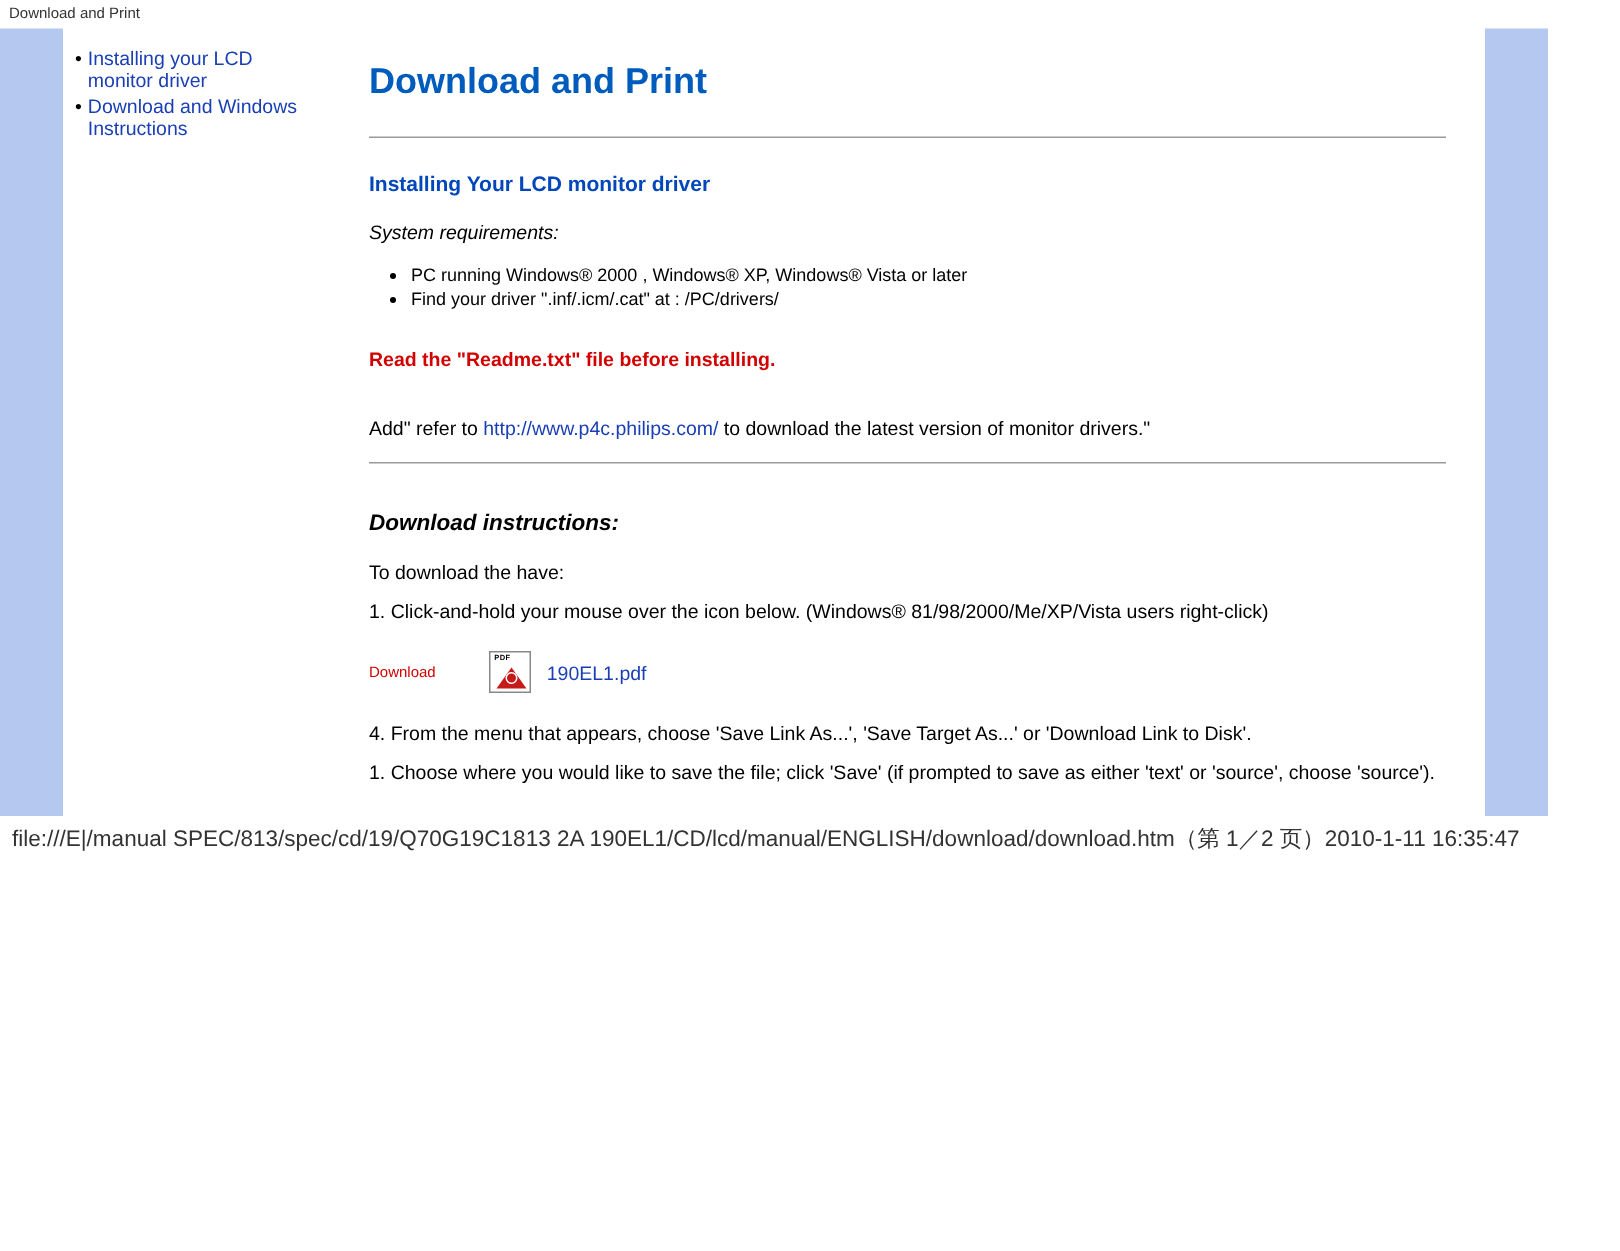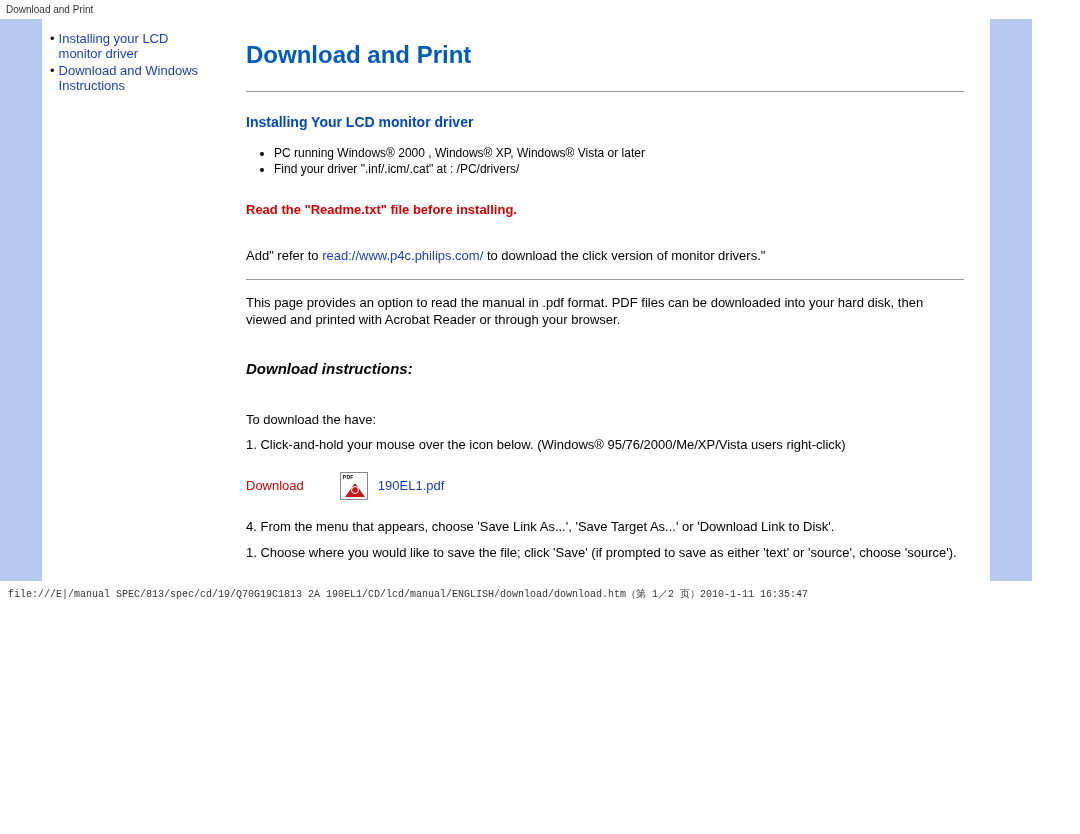--- a/index.html
+++ b/index.html
@@ -17,29 +17,29 @@
   h1 { color:#005cbc; font-size:24px; margin:10px 0 22px; font-weight:bold; }
   hr { border:none; border-top:1px solid #999; margin:14px 0; }
   h2.sub { color:#0047bb; font-size:14px; font-weight:bold; margin:22px 0 16px 0; }
   .sys-req { font-style:italic; margin:0 0 12px 0; font-size:13px; }
   ul.dots { margin:0 0 26px 28px; padding:0; }
   ul.dots li { margin-bottom:2px; font-size:12px; list-style:disc; }
   .red { color:#d20000; }
   .red-bold { color:#d20000; font-weight:bold; font-size:13px; display:block; margin:22px 0 30px 0; }
   p { font-size:13px; margin:8px 0; line-height:1.35; }
   .blue-link { color:#1a3fb5; text-decoration:none; }
-  .download-instructions { font-weight:bold; font-style:italic; font-size:15px; margin:30px 0 32px 0; }
+  .download-instructions { font-weight:bold; font-style:italic; font-size:15px; margin:30px 0 14px 0; }
   .dl-line { margin:18px 0; display:flex; align-items:center; }
-  .dl-label { color:#d20000; font-size:13px; margin-right:36px; }
+  .dl-label { color:#d20000; font-size:10px; margin-right:36px; }
   .pdf-icon { width:28px; height:28px; display:inline-block; border:1px solid #888; position:relative; background:#fff; margin-right:10px; }
   .pdf-icon::before { content:"PDF"; position:absolute; top:1px; left:2px; font-size:5px; color:#000; font-weight:bold; letter-spacing:0.3px; }
   .pdf-icon .tri { position:absolute; bottom:2px; left:4px; width:0;height:0; border-left:10px solid transparent; border-right:10px solid transparent; border-bottom:14px solid #c61a1a; }
   .pdf-icon .swirl { position:absolute; bottom:5px; left:10px; width:8px; height:8px; border:1px solid #fff; border-radius:50%; }
   .right-pad { width:42px; background:#b4c8f0; }
-  .footer-path { font-size:10px; padding:6px 8px; color:#333; clear:both;font-family:Liberation Mono, monospace; }
+  .footer-path { font-size:15px; padding:6px 8px; color:#333; clear:both; }
   a { cursor:pointer; }
 </style>
 </head>
 <body>
 
 <div class="top-bar">Download and Print</div>
 
 <div class="page">
 
   <div class="left-pad"></div>
@@ -54,40 +54,40 @@
         <span class="bullet">•</span>
         <a class="blue-link">Download and Windows Instructions</a>
       </li>
     </ul>
   </div>
 
   <div class="content">
     <h1>Download and Print</h1>
     <hr>
     <h2 class="sub">Installing Your LCD monitor driver</h2>
+    <p class="sys-req">System requirements:</p>
     <ul class="dots">
       <li>PC running Windows® 2000 , Windows® XP, Windows® Vista or later</li>
       <li>Find your driver ".inf/.icm/.cat" at : /PC/drivers/</li>
     </ul>
     <span class="red-bold">Read the "Readme.txt" file before installing.</span>
 
     <p>
-      <span>Add" refer to </span><a class="blue-link">read://www.p4c.philips.com/</a><span> to download the click version of monitor drivers."</span>
+      <span>Add" refer to </span><a class="blue-link">http://www.p4c.philips.com/</a><span> to download the latest version of monitor drivers."</span>
     </p>
 
     <hr>
 
-    <p>This page provides an option to read the manual in .pdf format. PDF files can be downloaded into your hard disk, then viewed and printed with Acrobat Reader or through your browser.</p>
 
 
     <p class="download-instructions">Download instructions:</p>
 
     <p>To download the have:</p>
 
-    <p>1. Click-and-hold your mouse over the icon below. (Windows® 95/76/2000/Me/XP/Vista users right-click)</p>
+    <p>1. Click-and-hold your mouse over the icon below. (Windows® 81/98/2000/Me/XP/Vista users right-click)</p>
 
     <div class="dl-line">
       <span class="dl-label">Download</span>
       <span class="pdf-icon">
         <span class="tri"></span>
           <span class="swirl"></span>
       </span>
       <a class="blue-link">190EL1.pdf</a>
     </div>
 

